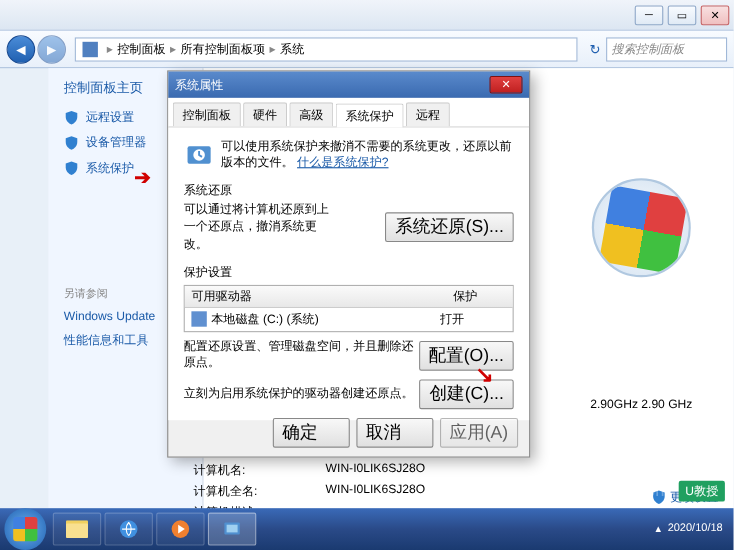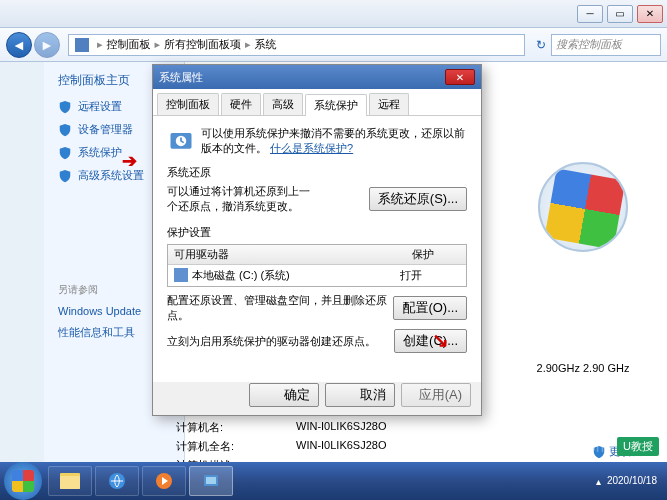--- a/index.html
+++ b/index.html
@@ -41,21 +41,21 @@
 .tab { padding: 3px 8px; border: 1px solid #ccc; border-bottom: none; background: #f0f0f0; font-size: 11px; margin-right: 2px; border-radius: 2px 2px 0 0; }
 .tab.active { background: #fff; position: relative; top: 1px; }
 .dialog-body { background: #fff; padding: 10px 14px; font-size: 11px; height: calc(100% - 24px - 24px - 36px); overflow: hidden; }
 .info-row { display: flex; margin-bottom: 8px; }
 .info-row .icon { width: 28px; height: 28px; margin-right: 6px; flex-shrink: 0; }
 .info-row .text { line-height: 1.4; }
 .info-row .text a { color: #1a5aa8; text-decoration: underline; }
 .group-title { margin-top: 6px; margin-bottom: 4px; }
 .inline-row { display: flex; align-items: center; }
 .inline-row .txt { flex: 1; line-height: 1.4; }
-.btn { padding: 2px 8px; border: 1px solid #888; background: linear-gradient(#f8f8f8,#e0e0e0); border-radius: 2px; font-size: 13px; min-width: 70px; text-align: right; }
+.btn { padding: 2px 8px; border: 1px solid #888; background: linear-gradient(#f8f8f8,#e0e0e0); border-radius: 2px; font-size: 16px; min-width: 70px; text-align: left; }
 .table { border: 1px solid #b0b0b0; margin: 4px 0 6px 0; }
 .table-header { display: flex; background: linear-gradient(#fafafa,#e8e8e8); border-bottom: 1px solid #ccc; }
 .table-header div { padding: 2px 6px; font-size: 11px; }
 .table-row { display: flex; padding: 3px 6px; align-items: center; }
 .table-row .dicon { width: 14px; height: 14px; background: #6090d0; margin-right: 4px; }
 .col1 { flex: 1; } .col2 { width: 60px; }
 .footer-btns { position: absolute; bottom: 8px; right: 10px; display: flex; gap: 6px; }
 .footer-btns .btn.disabled { opacity: 0.6; }
 
 .arrow2 { position: absolute; left: 432px; top: 328px; color: #d00000; font-size: 20px; font-weight: bold; z-index: 20; }
@@ -127,26 +127,20 @@
             <path fill="#3080d0" d="M8 1l6 2v4c0 4-3 7-6 8-3-1-6-4-6-8V3z"></path>
           </svg></span>
       <span>设备管理器</span>
     </div>
     <div class="item">
       <span class="bullet"><svg viewBox="0 0 16 16">
             <path fill="#3080d0" d="M8 1l6 2v4c0 4-3 7-6 8-3-1-6-4-6-8V3z"></path>
           </svg></span>
       <span>系统保护</span>
     </div>
-    <div class="item">
-      <span class="bullet"><svg viewBox="0 0 16 16">
-            <path fill="#3080d0" d="M8 1l6 2v4c0 4-3 7-6 8-3-1-6-4-6-8V3z"></path>
-          </svg></span>
-      <span>高级系统设置</span>
-    </div>
     <div class="arrow1">➔</div>
 
     <div class="seealso">另请参阅</div>
     <div class="item">
         <span>Windows Update</span>
       </div>
     <div class="item">
         <span>性能信息和工具</span>
       </div>
   </div>

